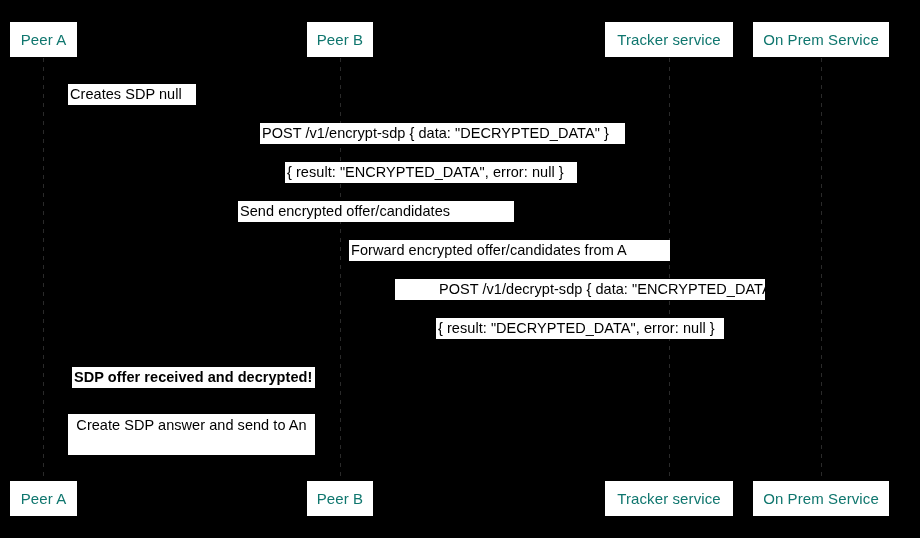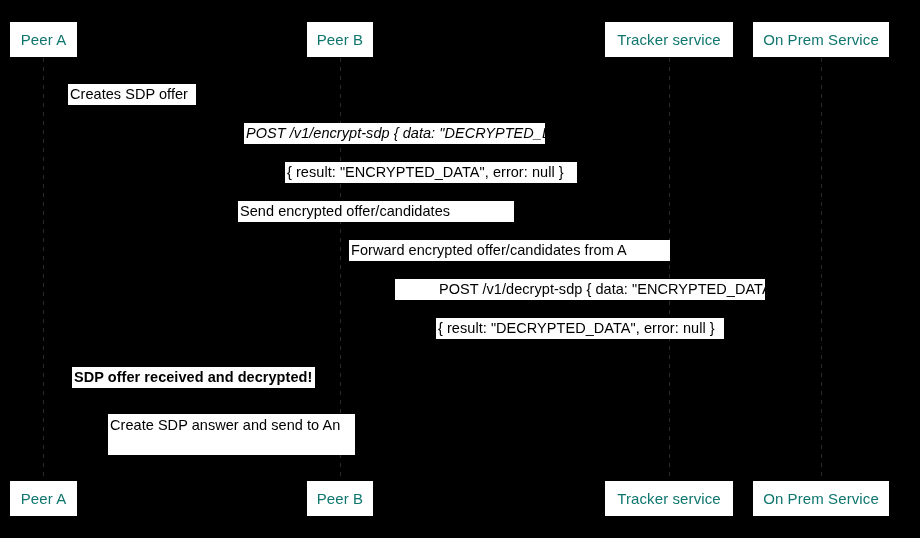--- a/index.html
+++ b/index.html
@@ -54,43 +54,42 @@
     background: #ffffff;
     color: #000000;
     font-size: 14.5px;
     line-height: 19px;
     padding: 1px 2px;
     white-space: nowrap;
     letter-spacing: 0.05px;
   }
   .label.multiline {
     white-space: normal;
-    text-align: left;
+    text-align: center;
     line-height: 20px;
-    margin-left: 40px;
   }
 </style>
 </head>
 <body>
 
 <div id="diagram">
 
   <div class="lifeline" style="left:43px;"></div>
   <div class="lifeline" style="left:340px;"></div>
   <div class="lifeline" style="left:669px;"></div>
   <div class="lifeline" style="left:821px;"></div>
 
   <div class="participant" style="left:10px;  top:22px; width:67px;  height:35px;">Peer A</div>
   <div class="participant" style="left:307px; top:22px; width:66px;  height:35px;">Peer B</div>
   <div class="participant" style="left:605px; top:22px; width:128px; height:35px;">Tracker service</div>
   <div class="participant" style="left:753px; top:22px; width:136px; height:35px;">On Prem Service</div>
 
-  <div class="label" style="left:68px;  top:84px;  width:128px;">Creates SDP offer</div>
+  <div class="label" style="left:68px;  top:84px;  width:128px;">Creates SDP null</div>
 
-  <div class="label" style="left:244px; top:123px; width:301px;font-style:italic;">POST /v1/encrypt-sdp { data: "DECRYPTED_DATA" }</div>
+  <div class="label" style="left:260px; top:123px; width:365px;">POST /v1/encrypt-sdp { data: "DECRYPTED_DATA" }</div>
 
   <div class="label" style="left:285px; top:162px; width:292px;">{ result: "ENCRYPTED_DATA", error: null }</div>
 
   <div class="label" style="left:238px; top:201px; width:276px;">Send encrypted offer/candidates</div>
 
   <div class="label" style="left:349px; top:240px; width:321px;">Forward encrypted offer/candidates from A</div>
 
   <div class="label" style="left:395px; top:279px; width:370px;padding-left:44px;">POST /v1/decrypt-sdp { data: "ENCRYPTED_DATA" }</div>
 
   <div class="label" style="left:436px; top:318px; width:288px;">{ result: "DECRYPTED_DATA", error: null }</div>

